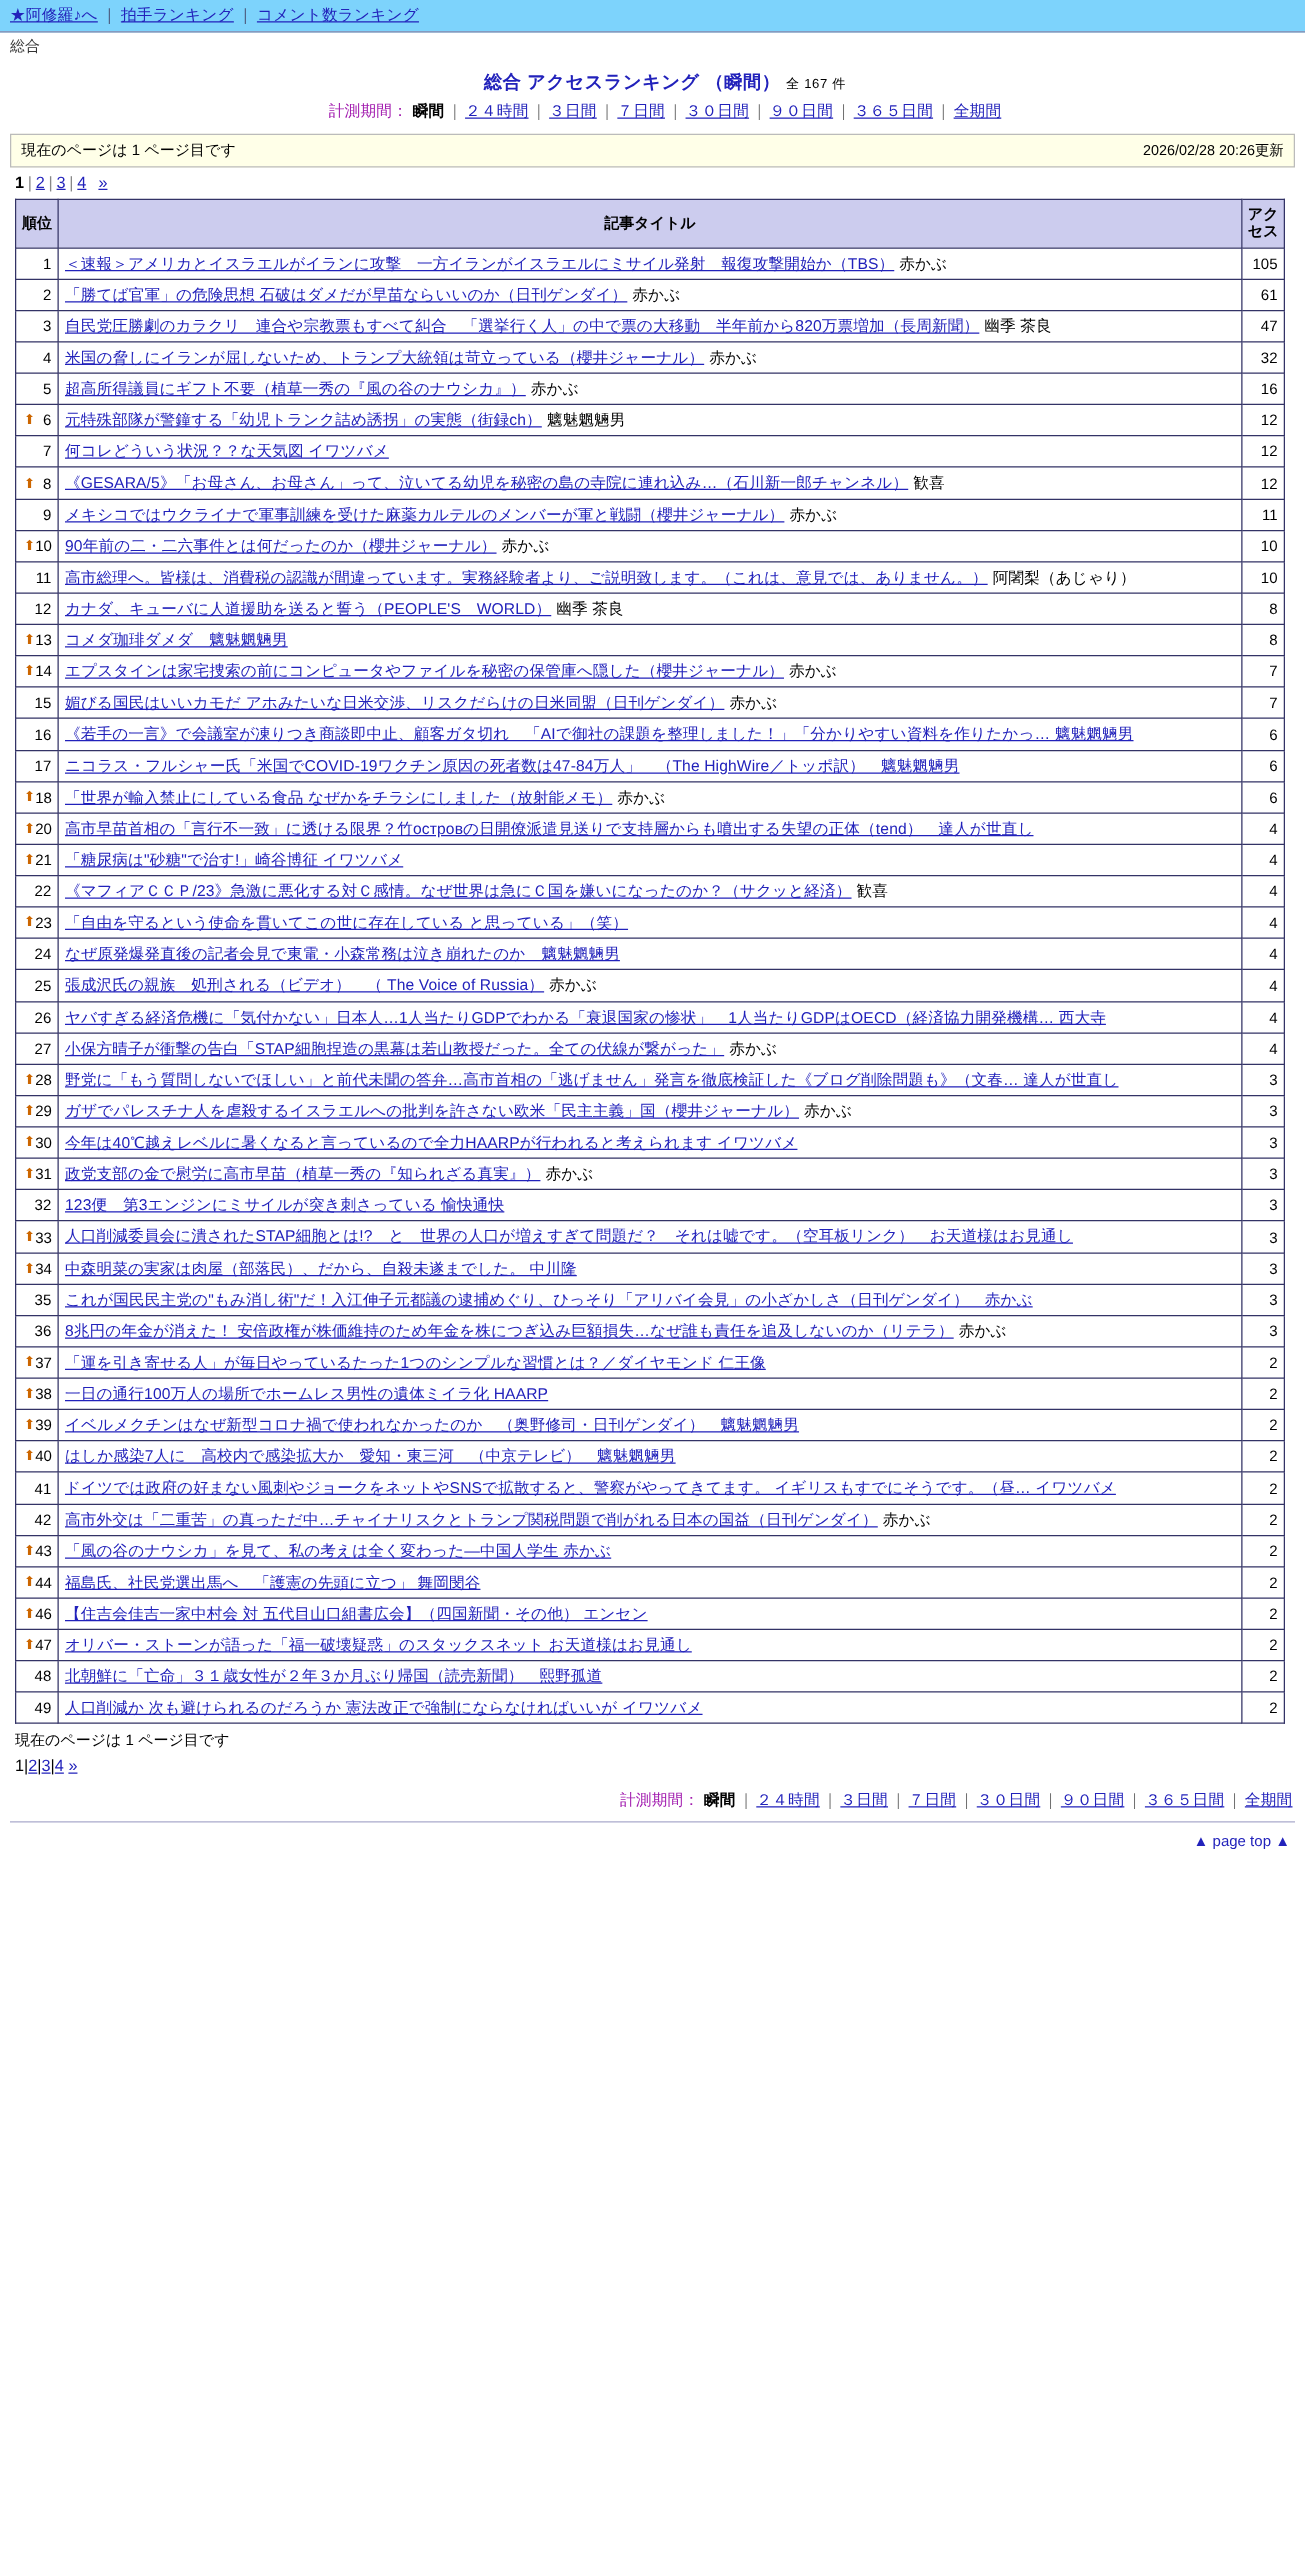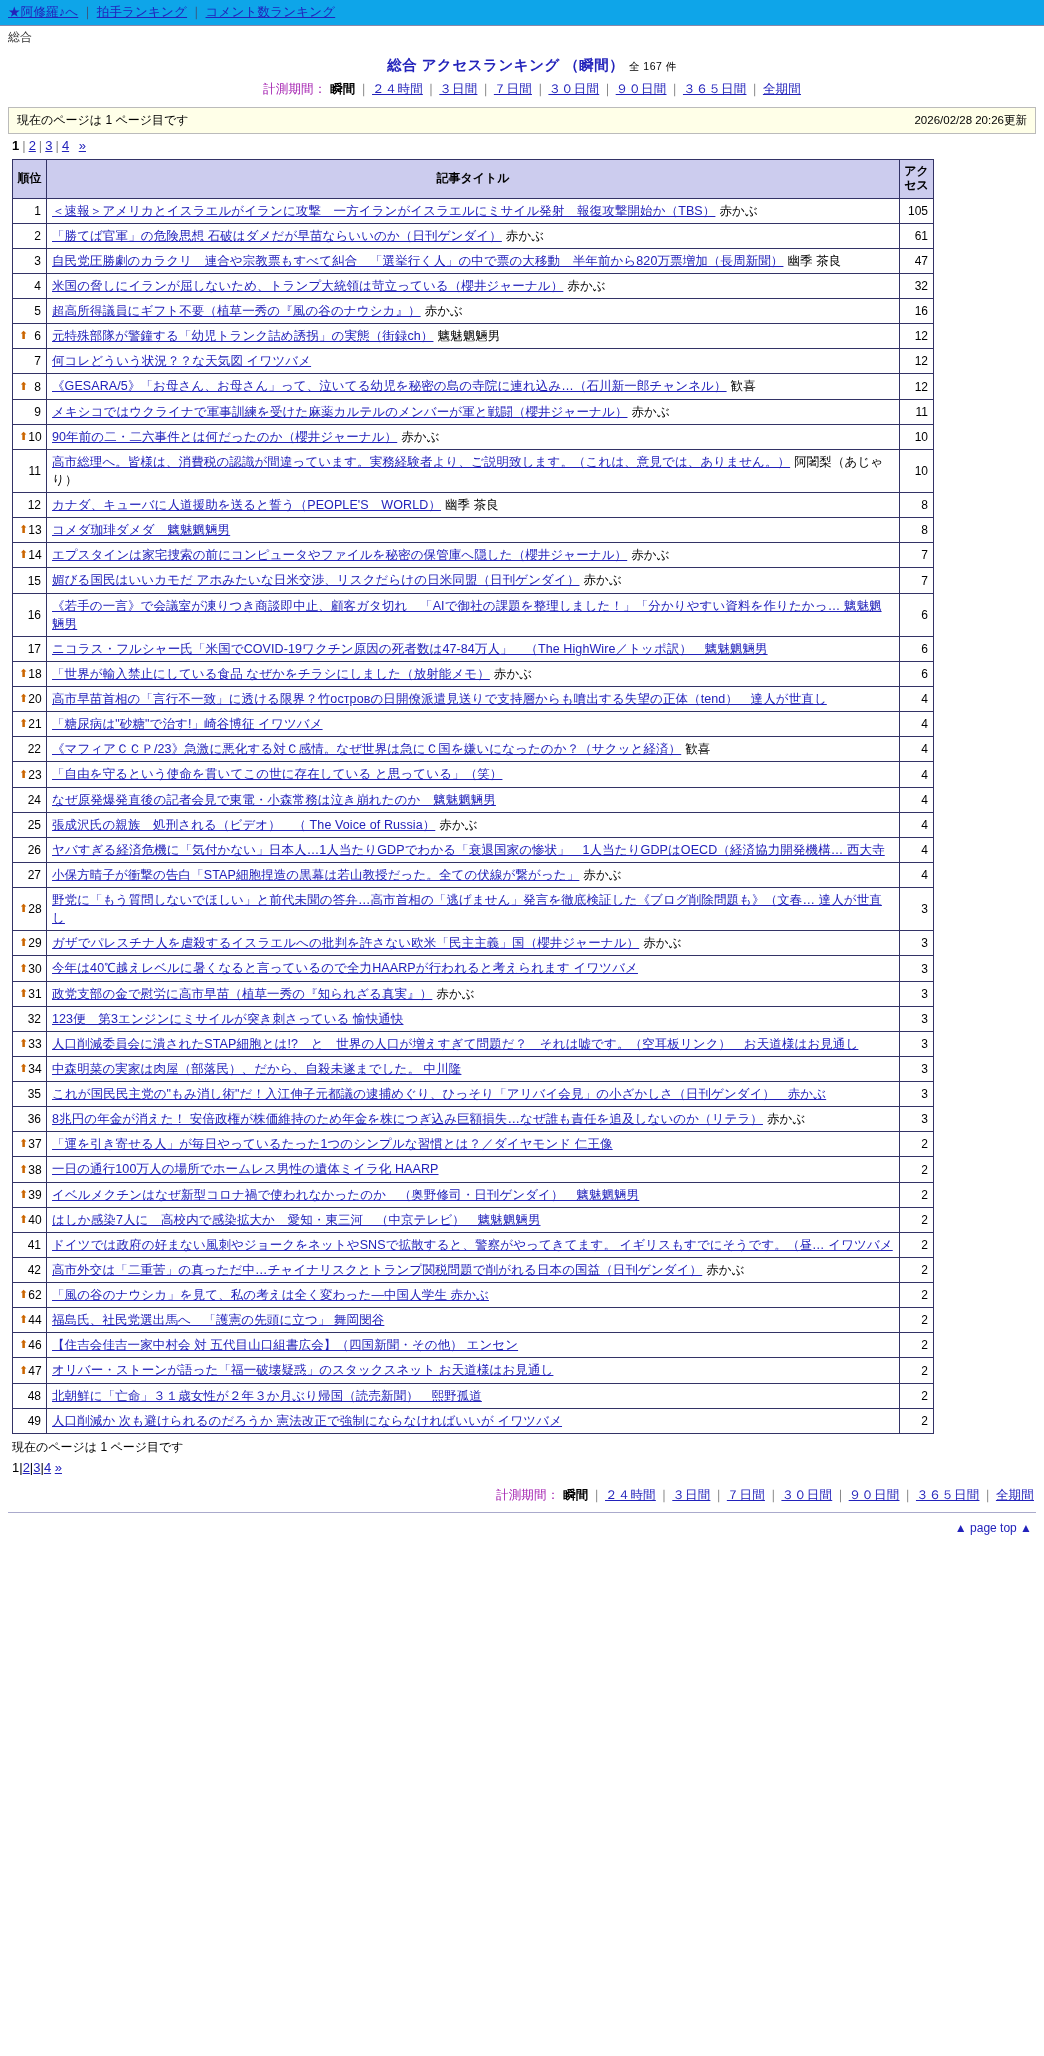--- a/index.html
+++ b/index.html
@@ -14,21 +14,21 @@
     color: #000000;
   }
   a { color: #2222bb; text-decoration: underline; }
   .page {
     width: 1044px;
     position: relative;
   }
 
   
   .topnav {
-    background: #0ea5e9;
+    background: #7dd3fc;
     border-bottom: 1px solid #8888aa;
     padding: 5px 8px 5px 8px;
     font-size: 12.5px;
     line-height: 1.2;
     letter-spacing: 0.2px;
   }
   .topnav .sep { color: #444466; padding: 0 3px; }
   .topnav a { color: #2222bb; }
 
   .crumb {
@@ -70,21 +70,21 @@
   .pagerband .right { color: #000; font-size: 11.5px; }
   .pagenums {
     margin: 4px 10px 6px 12px;
     font-size: 13px;
   }
   .pagenums .cur { font-weight: bold; color: #000; }
   .pagenums .bar { color: #888; padding: 0 3px; }
 
   
   table.rank {
-    width: 922px;
+    width: 1016px;
     margin: 0 8px 0 12px;
     border-collapse: collapse;
     border: 1px solid #333366;
   }
   table.rank th {
     background: #ccccee;
     border: 1px solid #333366;
     font-size: 12px;
     font-weight: bold;
     padding: 5px 2px;
@@ -388,21 +388,21 @@
           <td class="c-rank"><span>41</span></td>
           <td class="c-title"><a href="#">ドイツでは政府の好まない風刺やジョークをネットやSNSで拡散すると、警察がやってきてます。 イギリスもすでにそうです。（昼… イワツバメ</a></td>
           <td class="c-acc">2</td>
         </tr>
         <tr>
           <td class="c-rank"><span>42</span></td>
           <td class="c-title"><a href="#">高市外交は「二重苦」の真っただ中…チャイナリスクとトランプ関税問題で削がれる日本の国益（日刊ゲンダイ）</a><span class="author">赤かぶ</span></td>
           <td class="c-acc">2</td>
         </tr>
         <tr>
-          <td class="c-rank"><span class="up">⬆</span><span>62</span></td>
+          <td class="c-rank"><span class="up">⬆</span><span>43</span></td>
           <td class="c-title"><a href="#">「風の谷のナウシカ」を見て、私の考えは全く変わった―中国人学生 赤かぶ</a></td>
           <td class="c-acc">2</td>
         </tr>
         <tr>
           <td class="c-rank"><span class="up">⬆</span><span>44</span></td>
           <td class="c-title"><a href="#">福島氏、社民党選出馬へ　「護憲の先頭に立つ」 舞岡閔谷</a></td>
           <td class="c-acc">2</td>
         </tr>
         <tr>
           <td class="c-rank"><span class="up">⬆</span><span>46</span></td>

